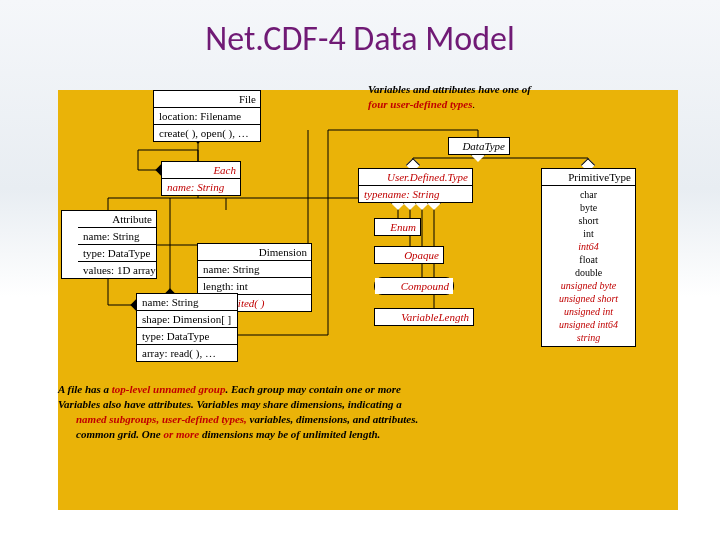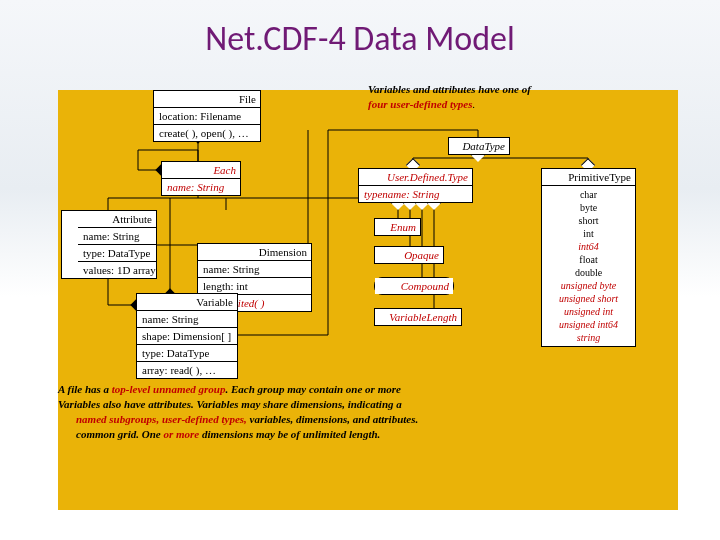--- a/index.html
+++ b/index.html
@@ -165,21 +165,20 @@
   </div>
 
   <div class="box" style="left:139px; top:120px; width:115px;margin-top:33px;">
     <div class="box-header">Dimension</div>
     <div class="box-row">name: String</div>
     <div class="box-row">length: int</div>
     <div class="box-row red italic">isUnlimited( )</div>
   </div>
 
   <div class="box" style="left:78px; top:203px; width:102px;">
-    <div class="box-header">Variable</div>
     <div class="box-row">name: String</div>
     <div class="box-row">shape: Dimension[ ]</div>
     <div class="box-row"><span>type:  DataType</span></div>
     <div class="box-row">array: read( ), …</div>
   </div>
 
   <div class="box" style="left:390px; top:47px; width:62px;">
     <div class="box-header italic" style="border-bottom:none;">DataType</div>
   </div>
 
@@ -208,21 +207,21 @@
 
   <div class="box" style="left:316px; top:128px; width:47px;">
     <div class="box-header red italic" style="border-bottom:none;">Enum</div>
   </div>
   <div class="box" style="left:316px; top:156px; width:70px;">
     <div class="box-header red italic" style="border-bottom:none;">Opaque</div>
   </div>
   <div class="box" style="left:316px; top:187px; width:80px;border-radius:8px;">
     <div class="box-header red italic" style="border-bottom:none;">Compound</div>
   </div>
-  <div class="box" style="left:316px; top:218px; width:88px;">
+  <div class="box" style="left:316px; top:218px; width:100px;">
     <div class="box-header red italic" style="border-bottom:none;">VariableLength</div>
   </div>
 
   <div class="caption italic" style="left:0px; top:292px; width:520px;">
     <div><b><span>A file has a </span><span class="red">top-level unnamed group</span><span>.  Each group may contain one or more</span></b></div>
     <div><b>Variables also have attributes. Variables may share dimensions, indicating a</b></div>
     <div style="padding-left:18px;"><b><span class="red">named subgroups, user-defined types,</span><span> variables, dimensions, and attributes.</span></b></div>
     <div style="padding-left:18px;"><b><span>common grid.  One </span><span class="red">or more</span><span> dimensions may be of unlimited length.</span></b></div>
   </div>
 

